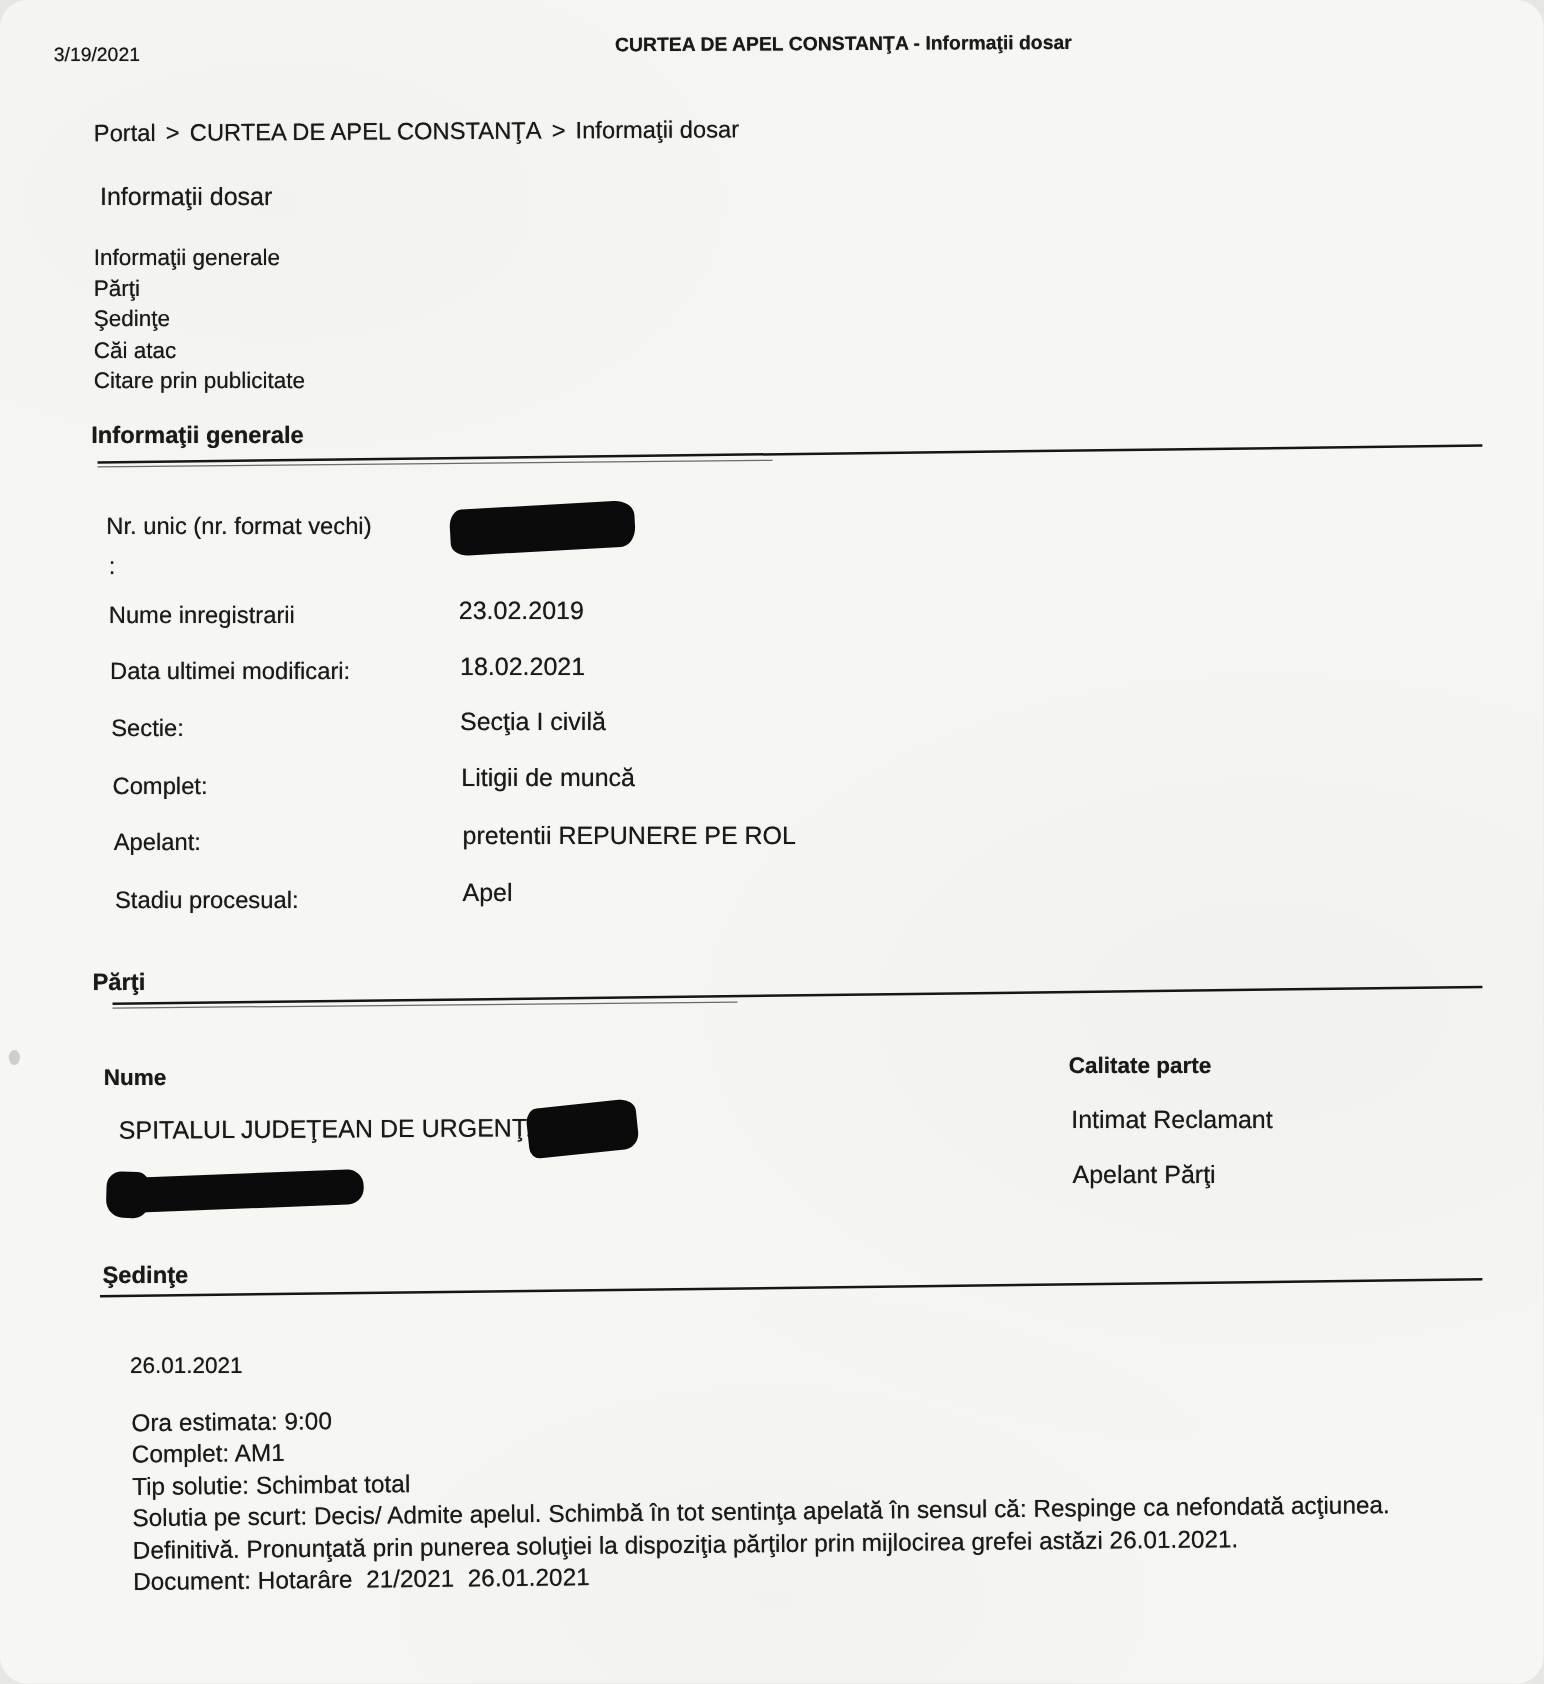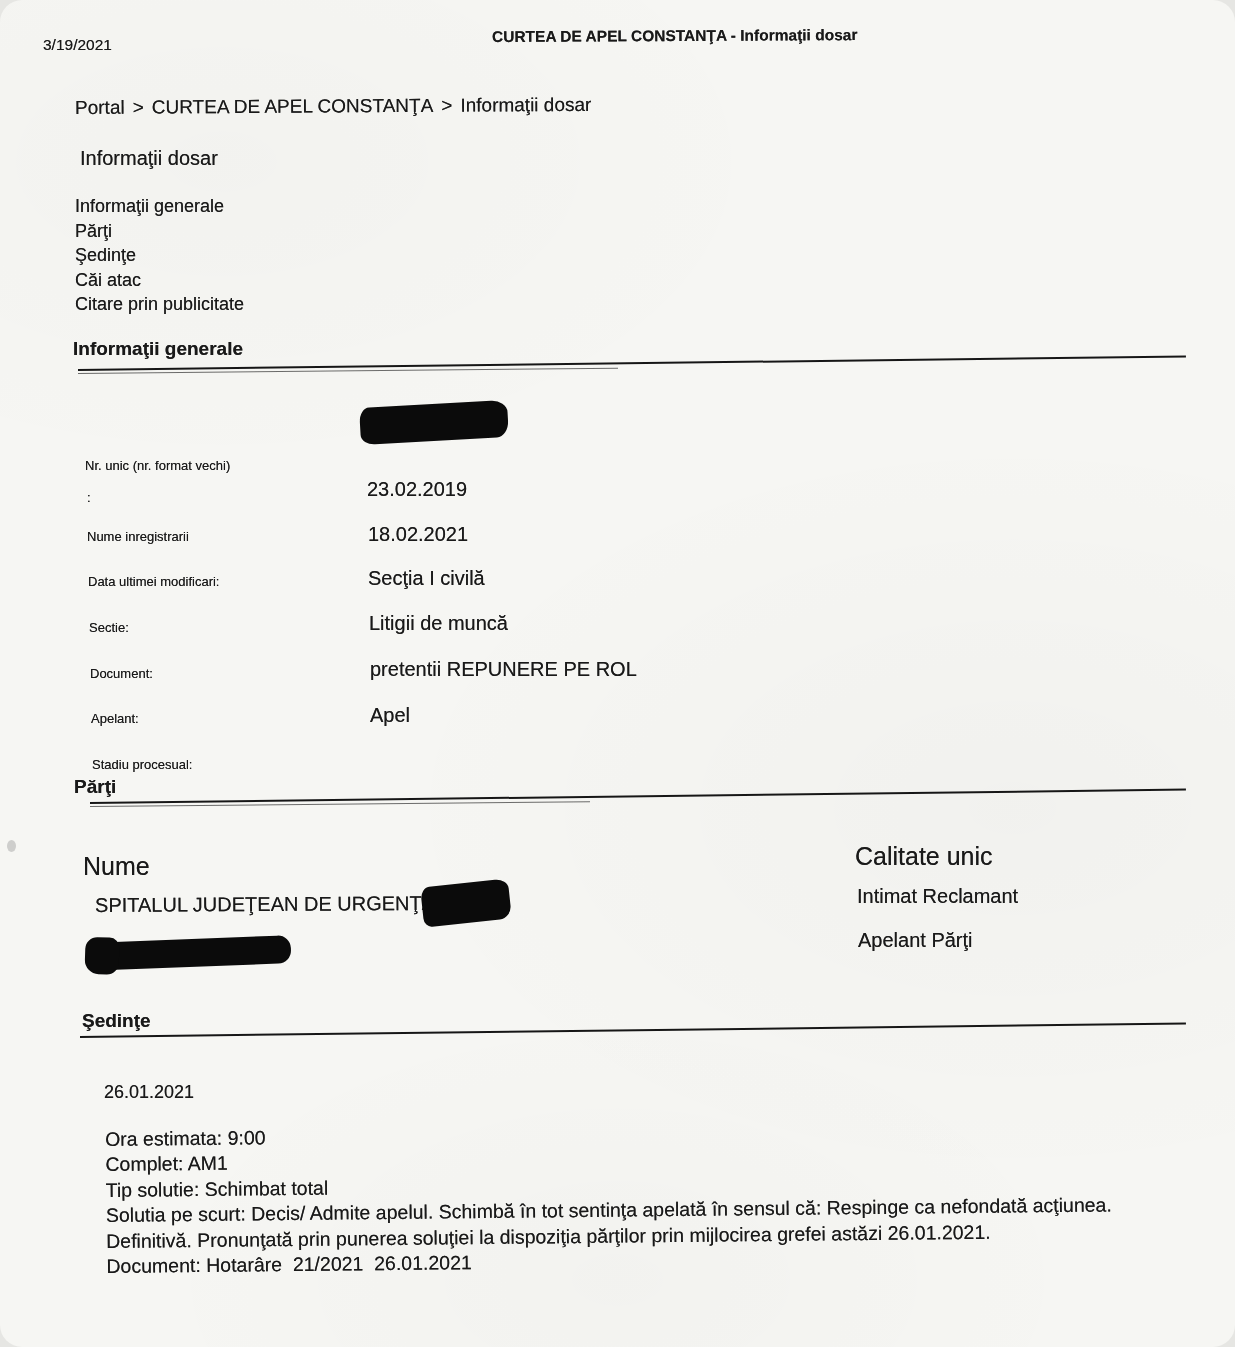--- a/index.html
+++ b/index.html
@@ -29,24 +29,24 @@
     content:"";position:absolute;left:-4px;top:-5px;width:34px;height:37px;
     background:#0b0b0b;border-radius:12px 10px 12px 14px;transform:rotate(4deg);
   }
   .print-date{font-size:15.5px;}
   .print-title{font-size:15.5px;font-weight:bold;transform:rotate(-0.3deg);transform-origin:left center;}
   .breadcrumb{font-size:19px;transform:rotate(-0.35deg);transform-origin:left center;}
   .breadcrumb .sep{margin:0 8px;}
   .page-title{font-size:20px;}
   .toc{line-height:24.5px;font-size:18px;}
   .sec-h{font-size:19px;font-weight:bold;}
-  .lbl{font-size:13px;margin-top:47px;}
+  .lbl{font-size:19px;}
   .val{font-size:20px;}
   .party{font-size:20px;}
-  .colh{font-size:25px;font-weight:normal;text-align:center;}
+  .colh{font-size:18px;font-weight:bold;text-align:center;}
   .hearing-date{font-size:18px;}
   .hearing-details{
     position:absolute;left:105px;top:1127px;width:1125px;
     font-size:19.5px;line-height:25.4px;
     transform:rotate(-0.6deg);transform-origin:0 0;
   }
   .hearing-details div{white-space:pre-wrap;}
   .speck{position:absolute;left:7px;top:840px;width:9px;height:12px;background:#9d9d9d;border-radius:50%;opacity:.45;}
 </style>
 </head>
@@ -81,35 +81,35 @@
 
   <div class="abs lbl" style="left:87px;top:482px">Nume inregistrarii</div>
   <div class="abs val" style="left:367px;top:478px">23.02.2019</div>
 
   <div class="abs lbl" style="left:88px;top:527px">Data ultimei modificari:</div>
   <div class="abs val" style="left:368px;top:523px">18.02.2021</div>
 
   <div class="abs lbl" style="left:89px;top:573px">Sectie:</div>
   <div class="abs val" style="left:368px;top:567px">Secţia I civilă</div>
 
-  <div class="abs lbl" style="left:90px;top:619px">Document:</div>
+  <div class="abs lbl" style="left:90px;top:619px">Complet:</div>
   <div class="abs val" style="left:369px;top:612px">Litigii de muncă</div>
 
   <div class="abs lbl" style="left:91px;top:664px">Apelant:</div>
   <div class="abs val" style="left:370px;top:658px">pretentii REPUNERE PE ROL</div>
 
   <div class="abs lbl" style="left:92px;top:710px">Stadiu procesual:</div>
   <div class="abs val" style="left:370px;top:704px">Apel</div>
 
   <div class="abs sec-h" style="left:74px;top:776px">Părţi</div>
   <div class="rule" style="left:90px;top:802px;width:1096px"></div>
   <div class="rule2" style="left:90px;top:806px;width:500px"></div>
 
   <div class="abs colh" style="left:83px;top:852px">Nume</div>
-  <div class="abs colh" style="left:855px;top:842px">Calitate unic</div>
+  <div class="abs colh" style="left:855px;top:842px">Calitate parte</div>
 
   <div class="abs party" style="left:95px;top:894px;transform:rotate(-0.35deg);transform-origin:left center">SPITALUL JUDEŢEAN DE URGENŢĂ</div>
   <div class="redaction party1" style="left:422px;top:883px;width:88px;height:40px"></div>
   <div class="abs party" style="left:857px;top:885px">Intimat Reclamant</div>
 
   <div class="redaction party2" style="left:89px;top:939px;width:202px;height:28px"></div>
   <div class="abs party" style="left:858px;top:929px">Apelant Părţi</div>
 
   <div class="abs sec-h" style="left:82px;top:1010px">Şedinţe</div>
   <div class="rule" style="left:80px;top:1036px;width:1106px"></div>

